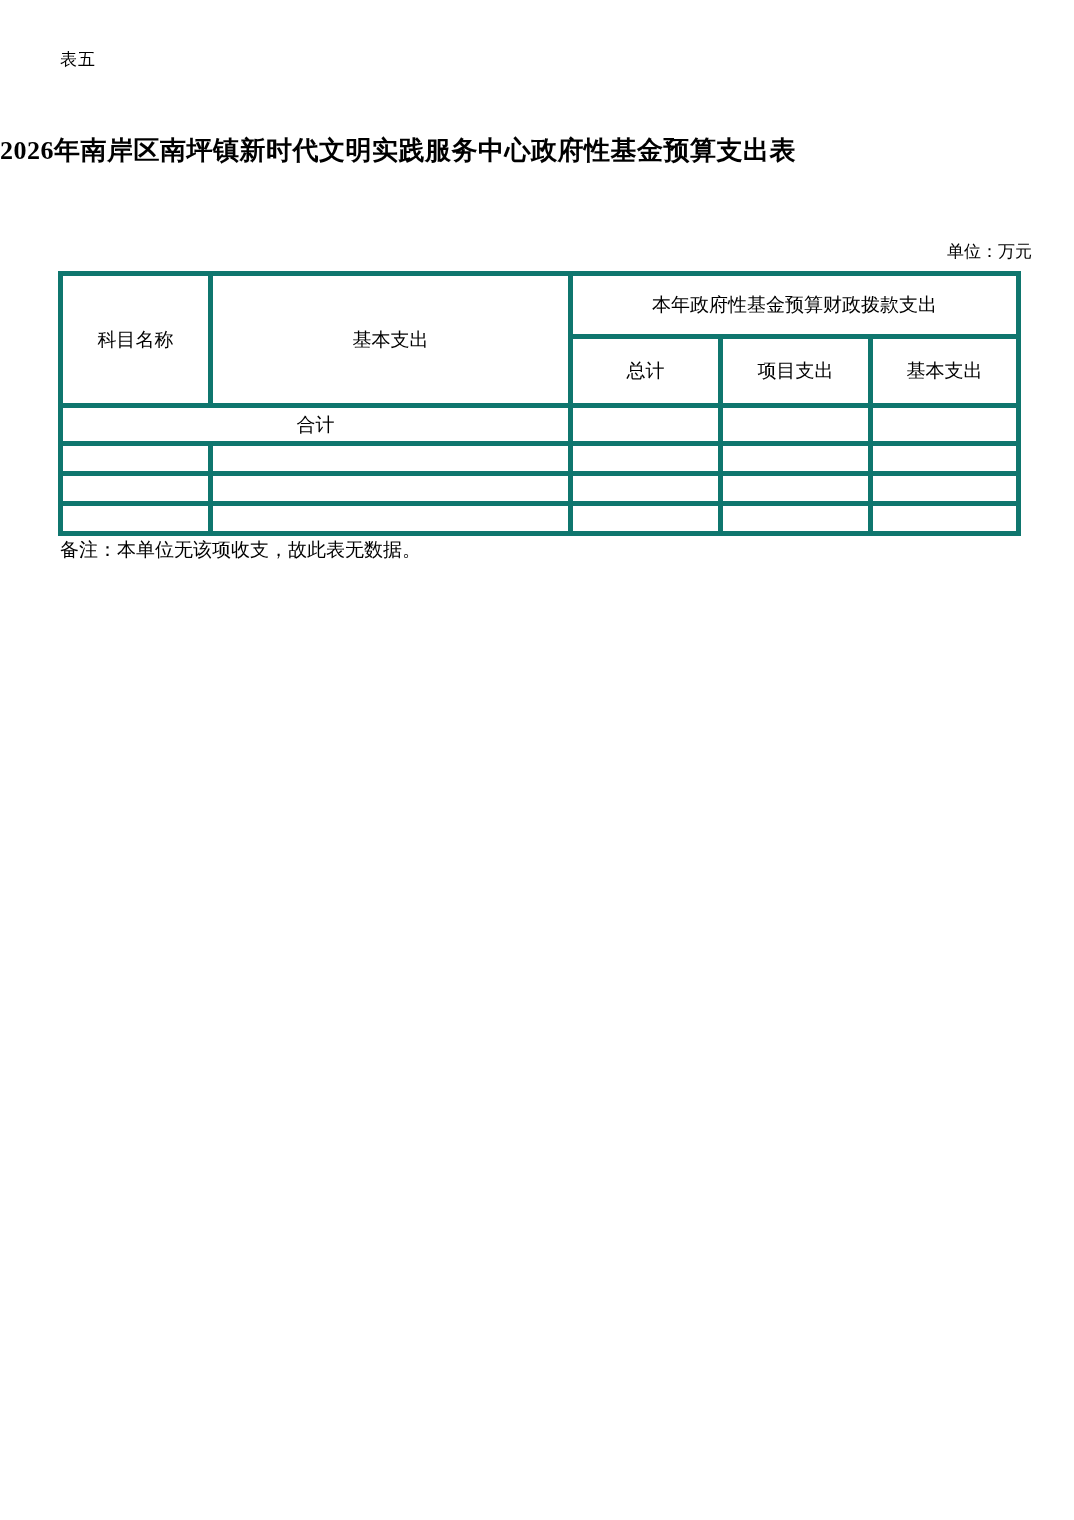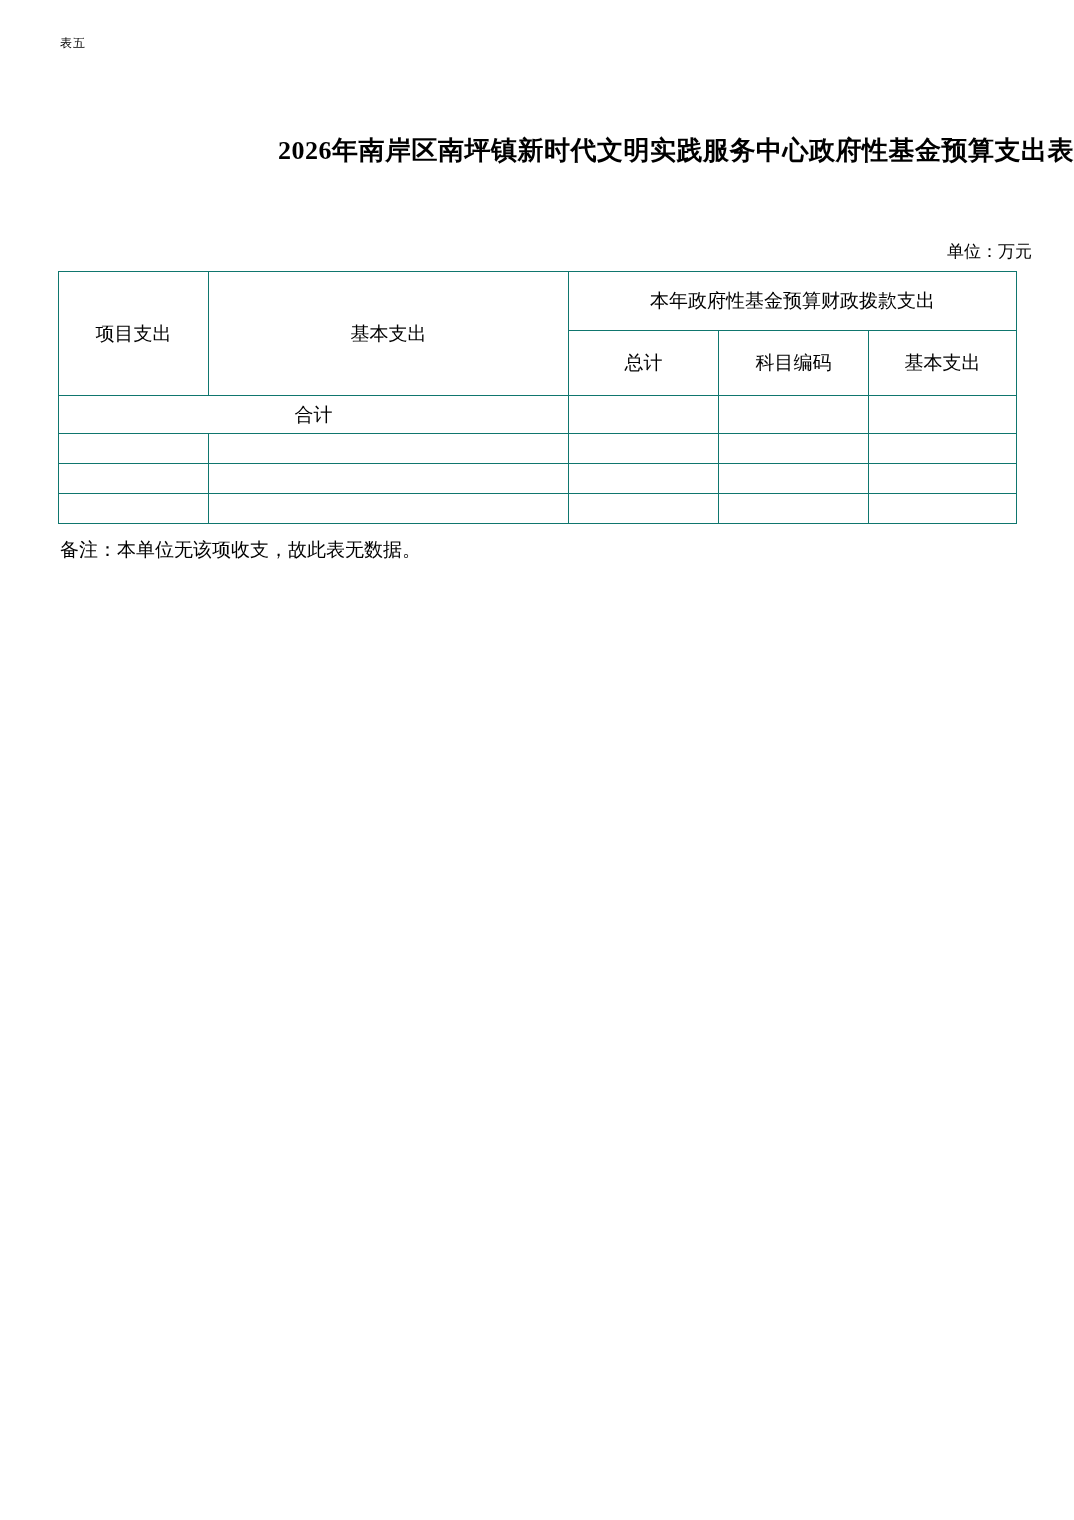--- a/index.html
+++ b/index.html
@@ -17,31 +17,31 @@
   }
   .page {
     position: relative;
     width: 1074px;
     height: 1520px;
     box-sizing: border-box;
   }
   .sheet-tag {
     position: absolute;
     left: 60px;
-    top: 35px;
-    font-size: 12px;
+    top: 48px;
+    font-size: 17px;
     letter-spacing: 1px;
     font-family: "Liberation Serif", "DejaVu Serif", serif;
   }
   .doc-title {
     position: absolute;
     left: 0;
     right: 0;
     top: 133px;
-    text-align: right;
+    text-align: left;
     font-size: 26px;
     font-weight: bold;
     letter-spacing: 0.5px;
     font-family: "Liberation Serif", "DejaVu Serif", serif;
   }
   .unit-note {
     position: absolute;
     right: 42px;
     top: 240px;
     font-size: 17px;
@@ -52,21 +52,21 @@
     left: 58px;
     top: 271px;
     width: 958px;
   }
   table.budget {
     border-collapse: collapse;
     width: 958px;
     table-layout: fixed;
   }
   table.budget td, table.budget th {
-    border: 1px solid #0f766e;
+    border: 5px solid #0f766e;
     padding: 0;
     text-align: center;
     vertical-align: middle;
     font-weight: normal;
     font-size: 19px;
     font-family: "Liberation Serif", "DejaVu Serif", serif;
   }
   .col-code { width: 150px; }
   .col-name { width: 360px; }
   .col-tot  { width: 150px; }
@@ -103,27 +103,27 @@
     <table class="budget">
       <colgroup>
         <col class="col-code">
         <col class="col-name">
         <col class="col-tot">
         <col class="col-basic">
         <col class="col-proj">
       </colgroup>
       <thead>
         <tr>
-          <th class="hdr-tall" rowspan="2">项目支出</th>
+          <th class="hdr-tall" rowspan="2">科目名称</th>
           <th class="hdr-tall" rowspan="2">基本支出</th>
           <th class="hdr-top" colspan="3">本年政府性基金预算财政拨款支出</th>
         </tr>
         <tr>
           <th class="hdr-sub">总计</th>
-          <th class="hdr-sub">科目编码</th>
+          <th class="hdr-sub">项目支出</th>
           <th class="hdr-sub">基本支出</th>
         </tr>
       </thead>
       <tbody>
         <tr class="row-total">
           <td colspan="2">合计</td>
           <td></td>
           <td></td>
           <td></td>
         </tr>

